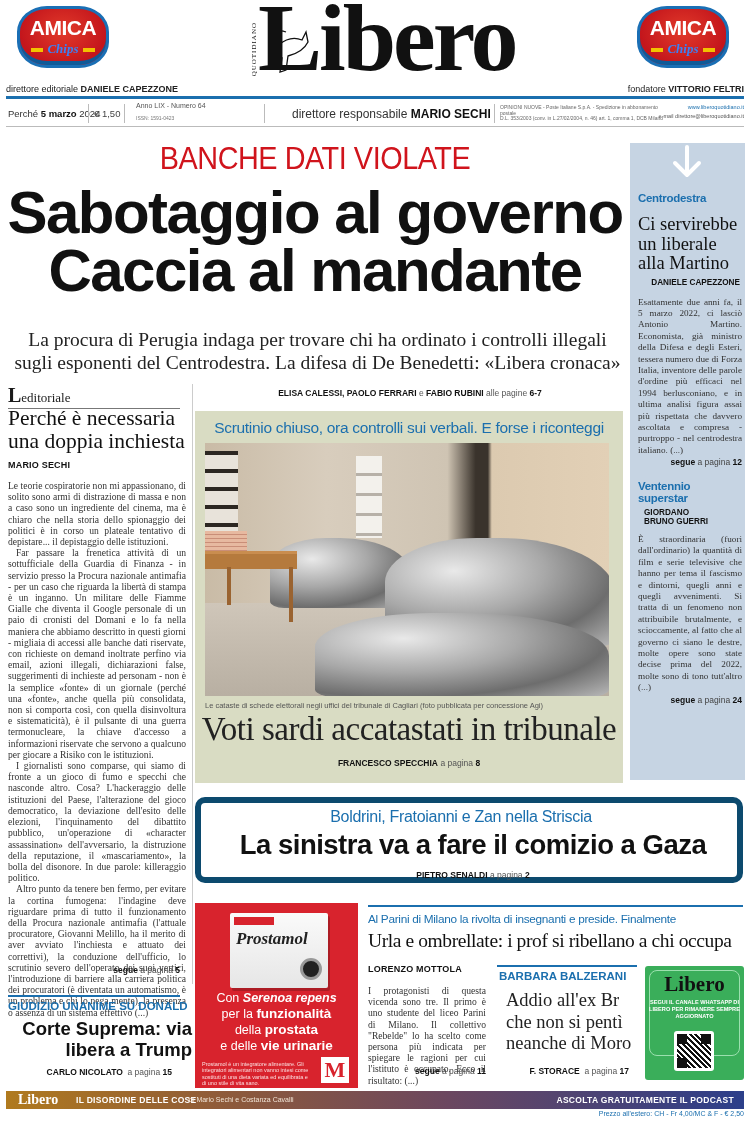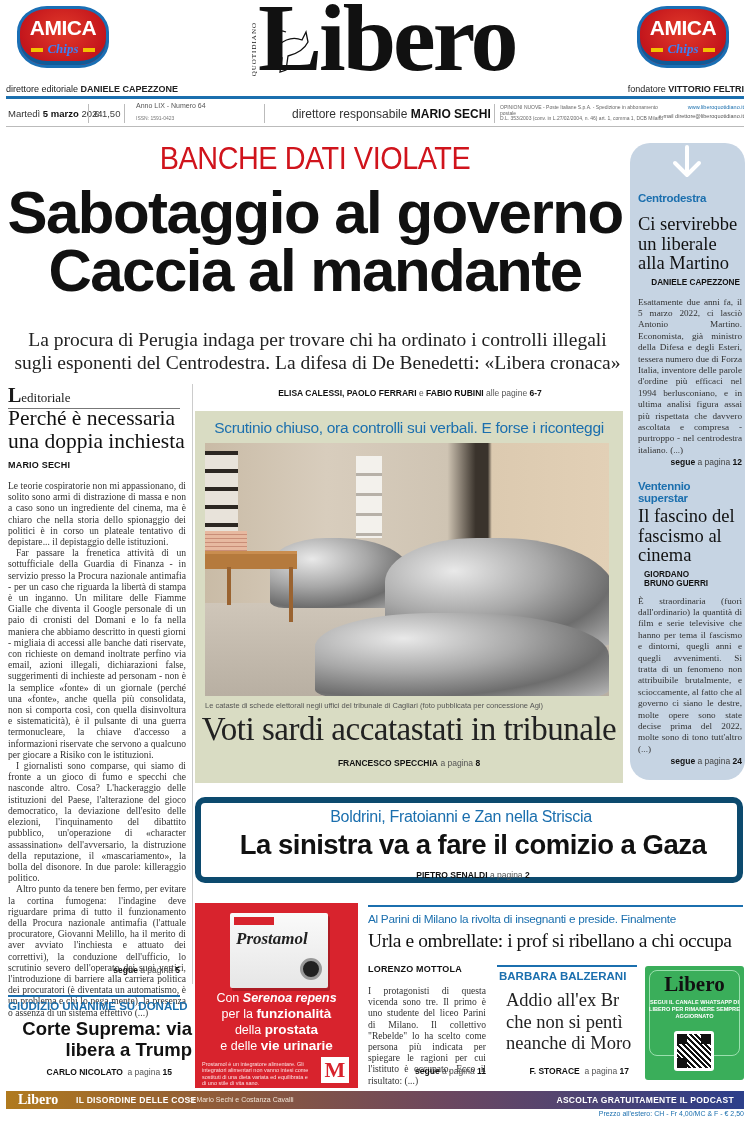--- a/index.html
+++ b/index.html
@@ -70,21 +70,21 @@
   .photo-byline b { color:#111; }
 
   
   .gaza-box { left: 195px; top: 797px; width: 548px; height: 86px; border: 6px solid #0c4a6e; border-radius: 10px; }
   .gaza-kicker { position:absolute; left:0; top:5px; width:520px; text-align:center; color:#1b6fae; font-size: 16px; letter-spacing:-0.3px; }
   .gaza-title { position:absolute; left:0; top:26px; width:544px; text-align:center; font-weight:bold; font-size: 27.5px; letter-spacing:-0.5px; color:#111; }
   .gaza-byline { position:absolute; left:0; top:67px; width:544px; text-align:center; font-size:8.5px; color:#555; }
   .gaza-byline b { color:#111; }
 
   
-  .sidebar { left: 630px; top: 143px; width: 115px; height: 637px; background: #c6d4e3; border-radius: 20px; }
+  .sidebar { left: 630px; top: 143px; width: 115px; height: 637px; background: #c6d4e3; border-radius: 0; }
   .sb-arrow { position:absolute; left:39px; top:2px; width:36px; height:36px; }
   .sb-kicker { font-weight:bold; font-size:11.5px; color:#1b6fae; letter-spacing:-0.3px; }
   .sb-title { font-family:"Liberation Serif", serif; font-size: 18.5px; line-height: 19.5px; color:#111; }
   .sb-byline { font-weight:bold; font-size: 8.2px; color:#111; }
   .sb-body { font-family:"Liberation Serif", serif; font-size: 9.2px; line-height: 11.4px; color:#333; text-align: justify; }
 
   
   .ad { left: 195px; top: 903px; width: 163px; height: 185px; background: #d8232d; overflow:hidden; }
   .ad .box { position:absolute; left:35px; top:10px; width:98px; height:75px; background: linear-gradient(180deg,#fafafa,#e6e6e6); border-radius:2px; box-shadow: 2px 3px 0 rgba(0,0,0,0.2); }
   .ad .box .tag { position:absolute; left:4px; top:4px; width:40px; height:8px; background:#d8232d; }
@@ -165,21 +165,21 @@
 </div>
 <div class="abs masthead-sub" style="right:6px;">
   <span>fondatore</span>
   <b>VITTORIO FELTRI</b>
 </div>
 
 <div class="abs blue-rule"></div>
 
 <div class="abs info-row">
   <div class="cell" style="left:2px;font-size:9.5px;color:#333;">
-    <span>Martedì</span>&nbsp;<b style="color:#111">5 marzo</b>&nbsp;<span>2024</span>
+    <span>Perché</span>&nbsp;<b style="color:#111">5 marzo</b>&nbsp;<span>2024</span>
   </div>
   <div class="vsep" style="left:82px;"></div>
   <div class="cell" style="left:88px;font-size:9.5px;">€ 1,50</div>
   <div class="vsep" style="left:118px;"></div>
   <div class="abs" style="left:130px;top:2px;font-size:7px;color:#555;">Anno LIX - Numero 64</div>
   <div class="abs" style="left:130px;top:15px;font-size:5px;color:#777;">ISSN: 1591-0423</div>
   <div class="vsep" style="left:258px;"></div>
   <div class="cell" style="left:286px;font-size:12px;color:#333;">
     <span>direttore responsabile</span>&nbsp;<b style="color:#111">MARIO SECHI</b>
   </div>
@@ -263,21 +263,20 @@
     <div class="sb-title" style="margin-top:11px;">Ci servirebbe un liberale alla Martino</div>
     <div class="sb-byline" style="margin-top:4px;text-align:right;padding-right:2px;">DANIELE CAPEZZONE</div>
     <div class="sb-body" style="margin-top:10px;">Esattamente due anni fa, il 5 marzo 2022, ci lasciò Antonio Martino. Economista, già ministro della Difesa e degli Esteri, tessera numero due di Forza Italia, inventore delle parole d'ordine più efficaci nel 1994 berlusconiano, e in ultima analisi figura assai più rispettata che davvero ascoltata e compresa - purtroppo - nel centrodestra italiano. (...)</div>
     <div class="segue" style="margin-top:1px;">
       <b>segue</b> <span>a pagina</span> <b>12</b>
     </div>
   </div>
 
   <div class="abs" style="left:8px;top:337px;width:104px;">
     <div class="sb-kicker">Ventennio superstar</div>
-    <div class="sb-title" style="margin-top:3px;">Il fascino del fascismo al cinema</div>
     <div class="sb-byline" style="margin-top:4px;padding-left:6px;">
       <div>GIORDANO</div>
       <div>BRUNO GUERRI</div>
     </div>
     <div class="sb-body" style="margin-top:8px;">È straordinaria (fuori dall'ordinario) la quantità di film e serie televisive che hanno per tema il fascismo e dintorni, quegli anni e quegli avvenimenti. Si tratta di un fenomeno non attribuibile brutalmente, e scioccamente, al fatto che al governo ci siano le destre, molte opere sono state decise prima del 2022, molte sono di tono tutt'altro (...)</div>
     <div class="segue" style="margin-top:1px;">
       <b>segue</b> <span>a pagina</span> <b>24</b>
     </div>
   </div>
 </div>

